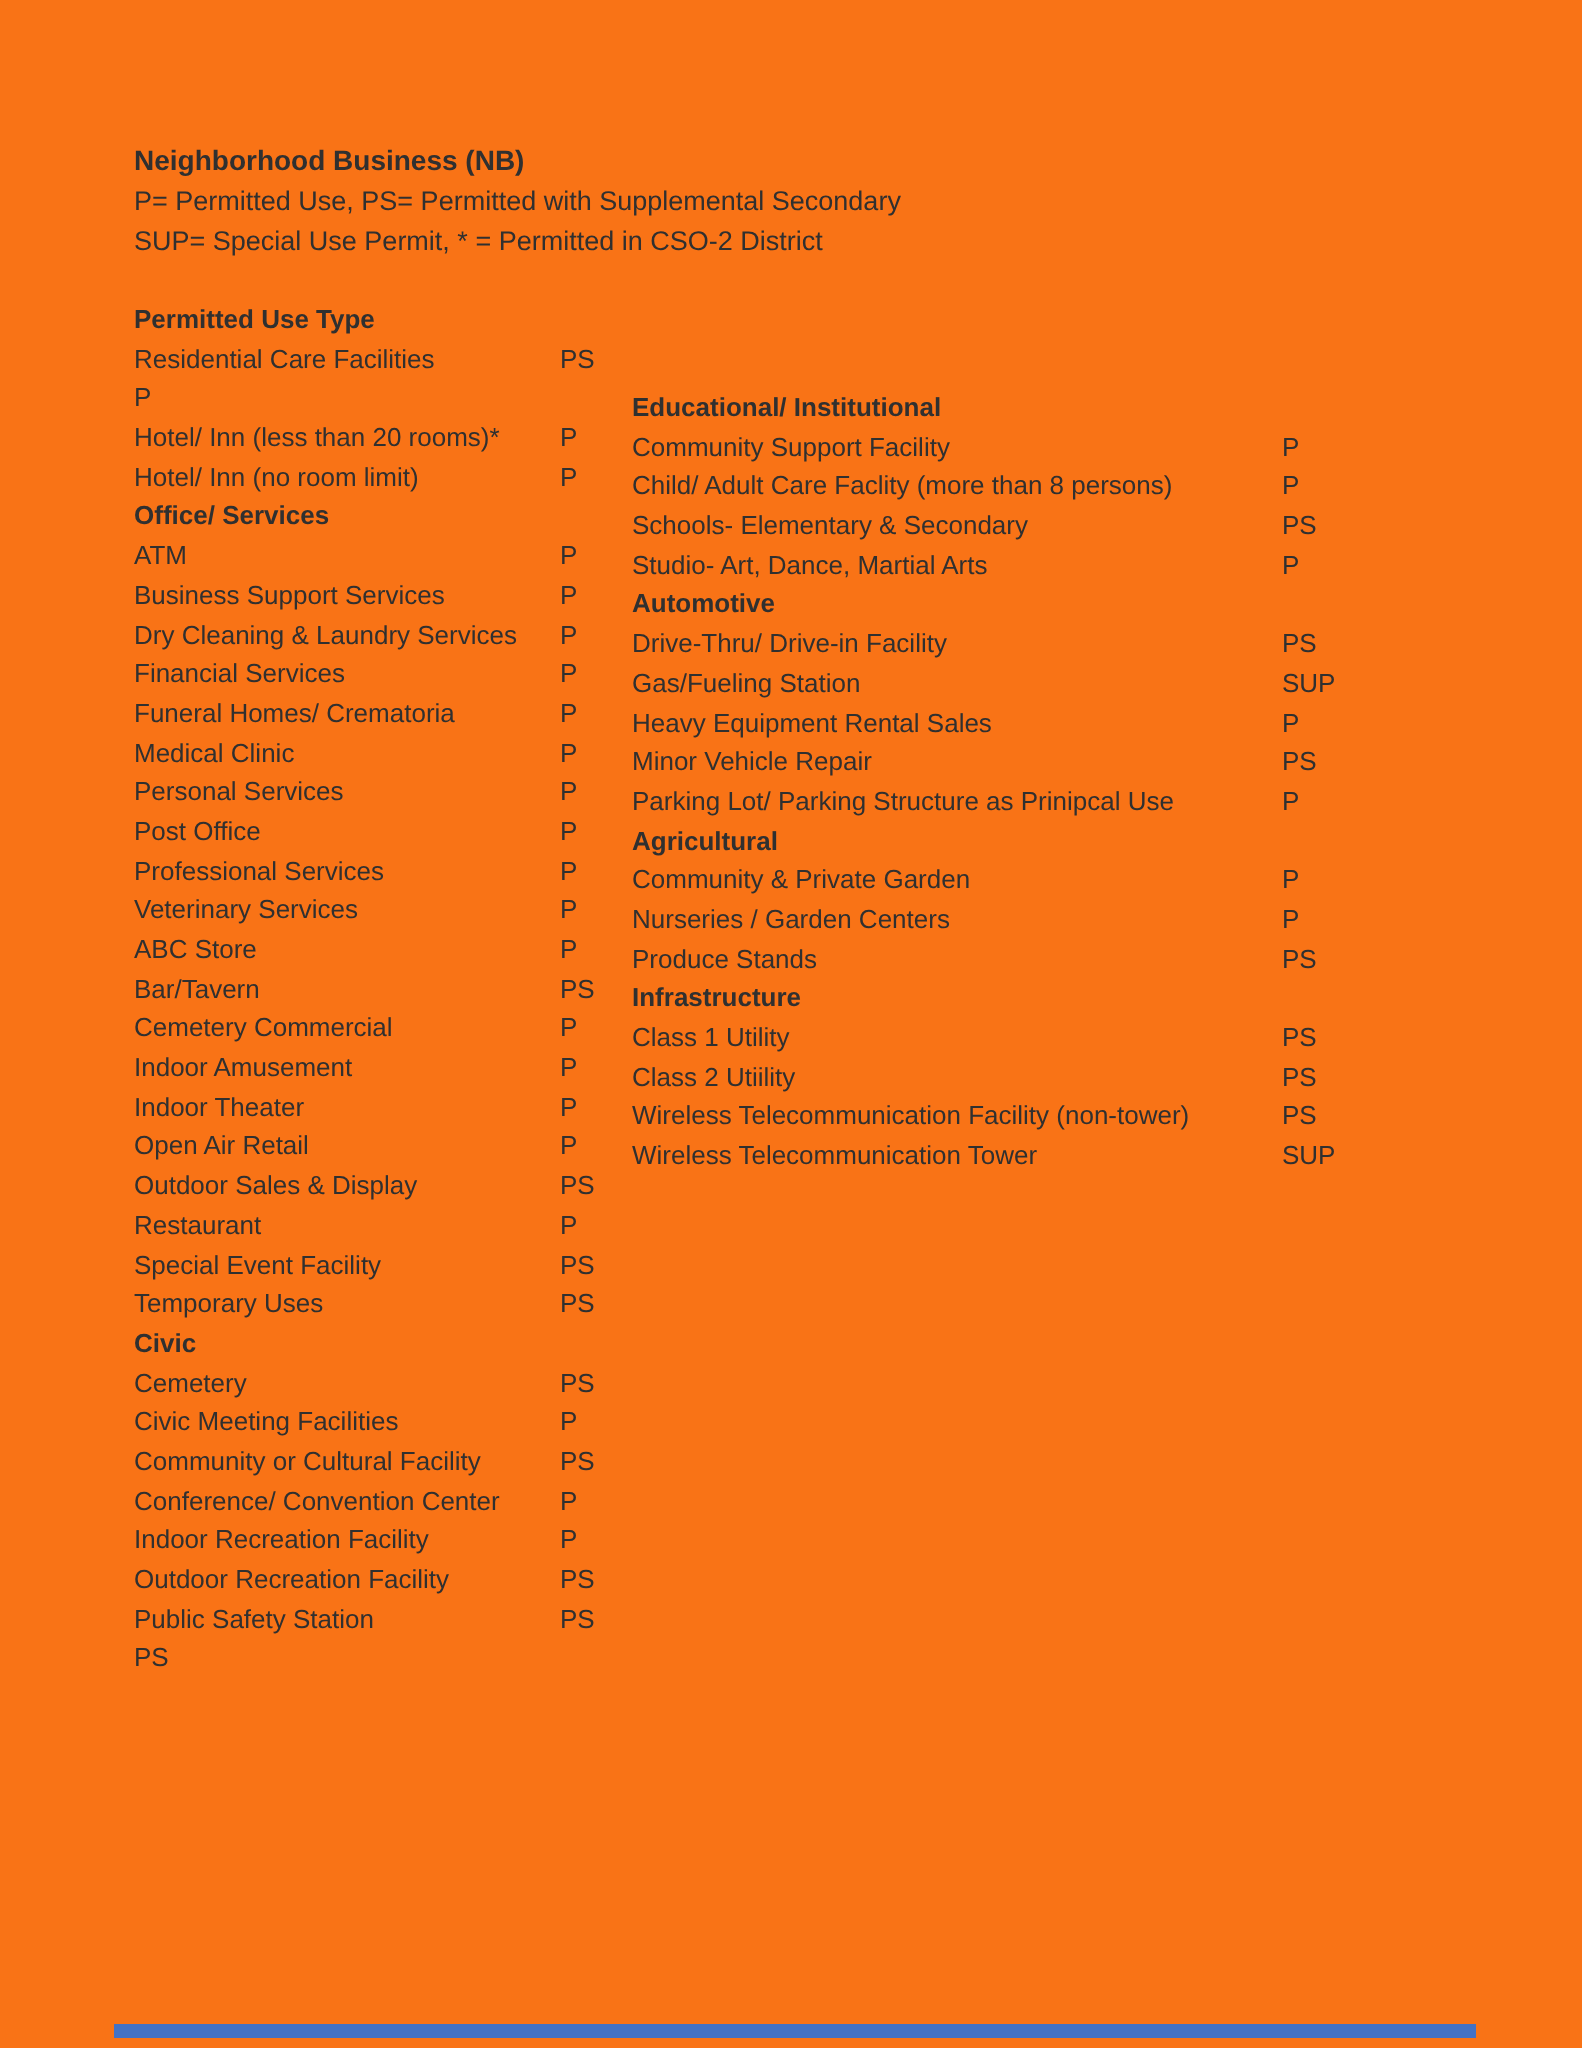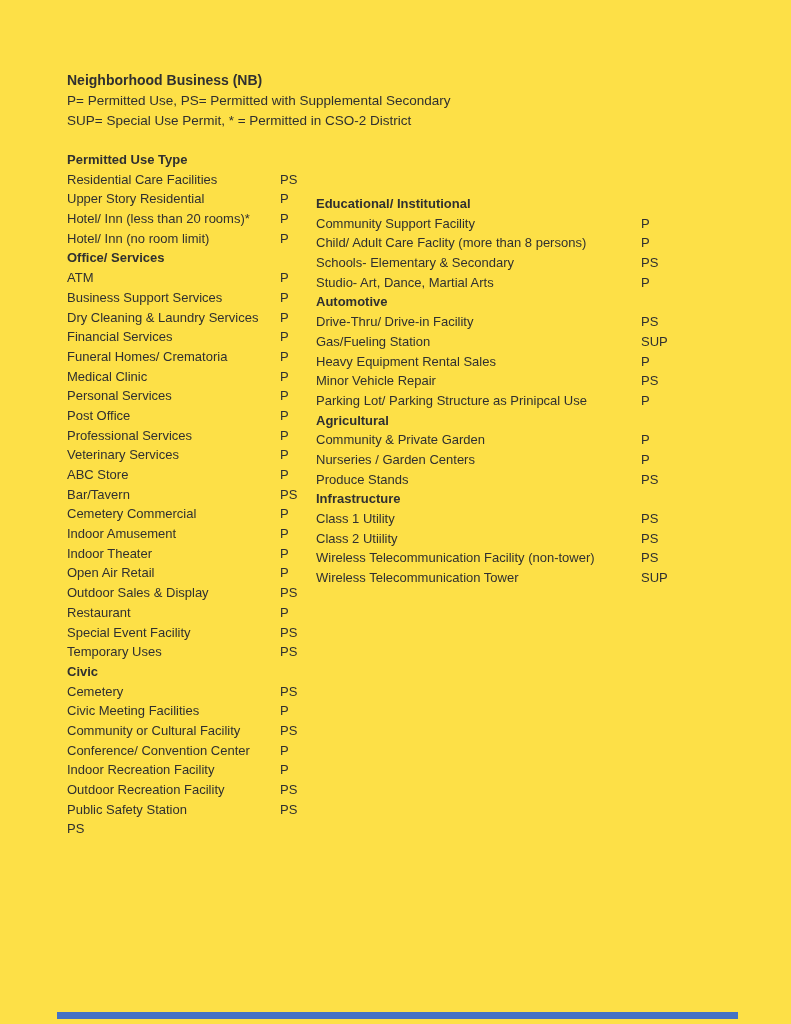--- a/index.html
+++ b/index.html
@@ -1,20 +1,20 @@
 <!DOCTYPE html>
 <html><head>
 <meta charset="utf-8">
 <style>
   html, body { margin: 0; padding: 0; background: #ffffff; }
   .page {
     position: relative;
     width: 791px;
     height: 1024px;
-    background: #fde047;
+    background: #f97316;
     font-family: "Liberation Sans", sans-serif;
     color: #303030;
     overflow: hidden;
   }
   .doc-header {
     position: absolute;
     left: 67px;
     top: 70px;
     line-height: 20.7px;
     font-size: 13.5px;
@@ -59,21 +59,20 @@
 
   <div class="col col-left" id="col-left">
       <div class="row section">
         <span class="label">Permitted Use Type</span>
       </div>
       <div class="row">
         <span class="label">Residential Care Facilities</span>
         <span class="code">PS</span>
       </div>
       <div class="row">
-        <span class="label">Upper Story Residential</span>
         <span class="code">P</span>
       </div>
       <div class="row">
         <span class="label">Hotel/ Inn (less than 20 rooms)*</span>
         <span class="code">P</span>
       </div>
       <div class="row">
         <span class="label">Hotel/ Inn (no room limit)</span>
         <span class="code">P</span>
       </div>

